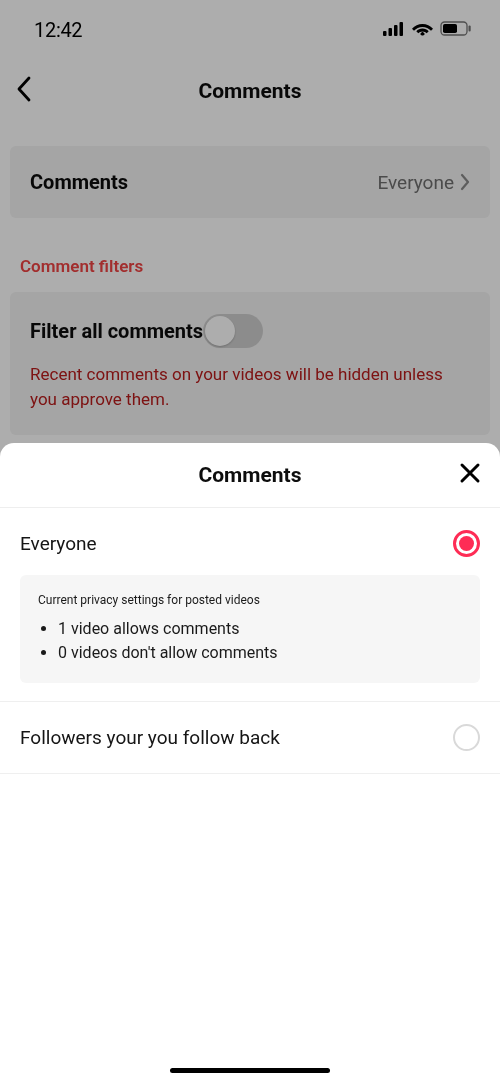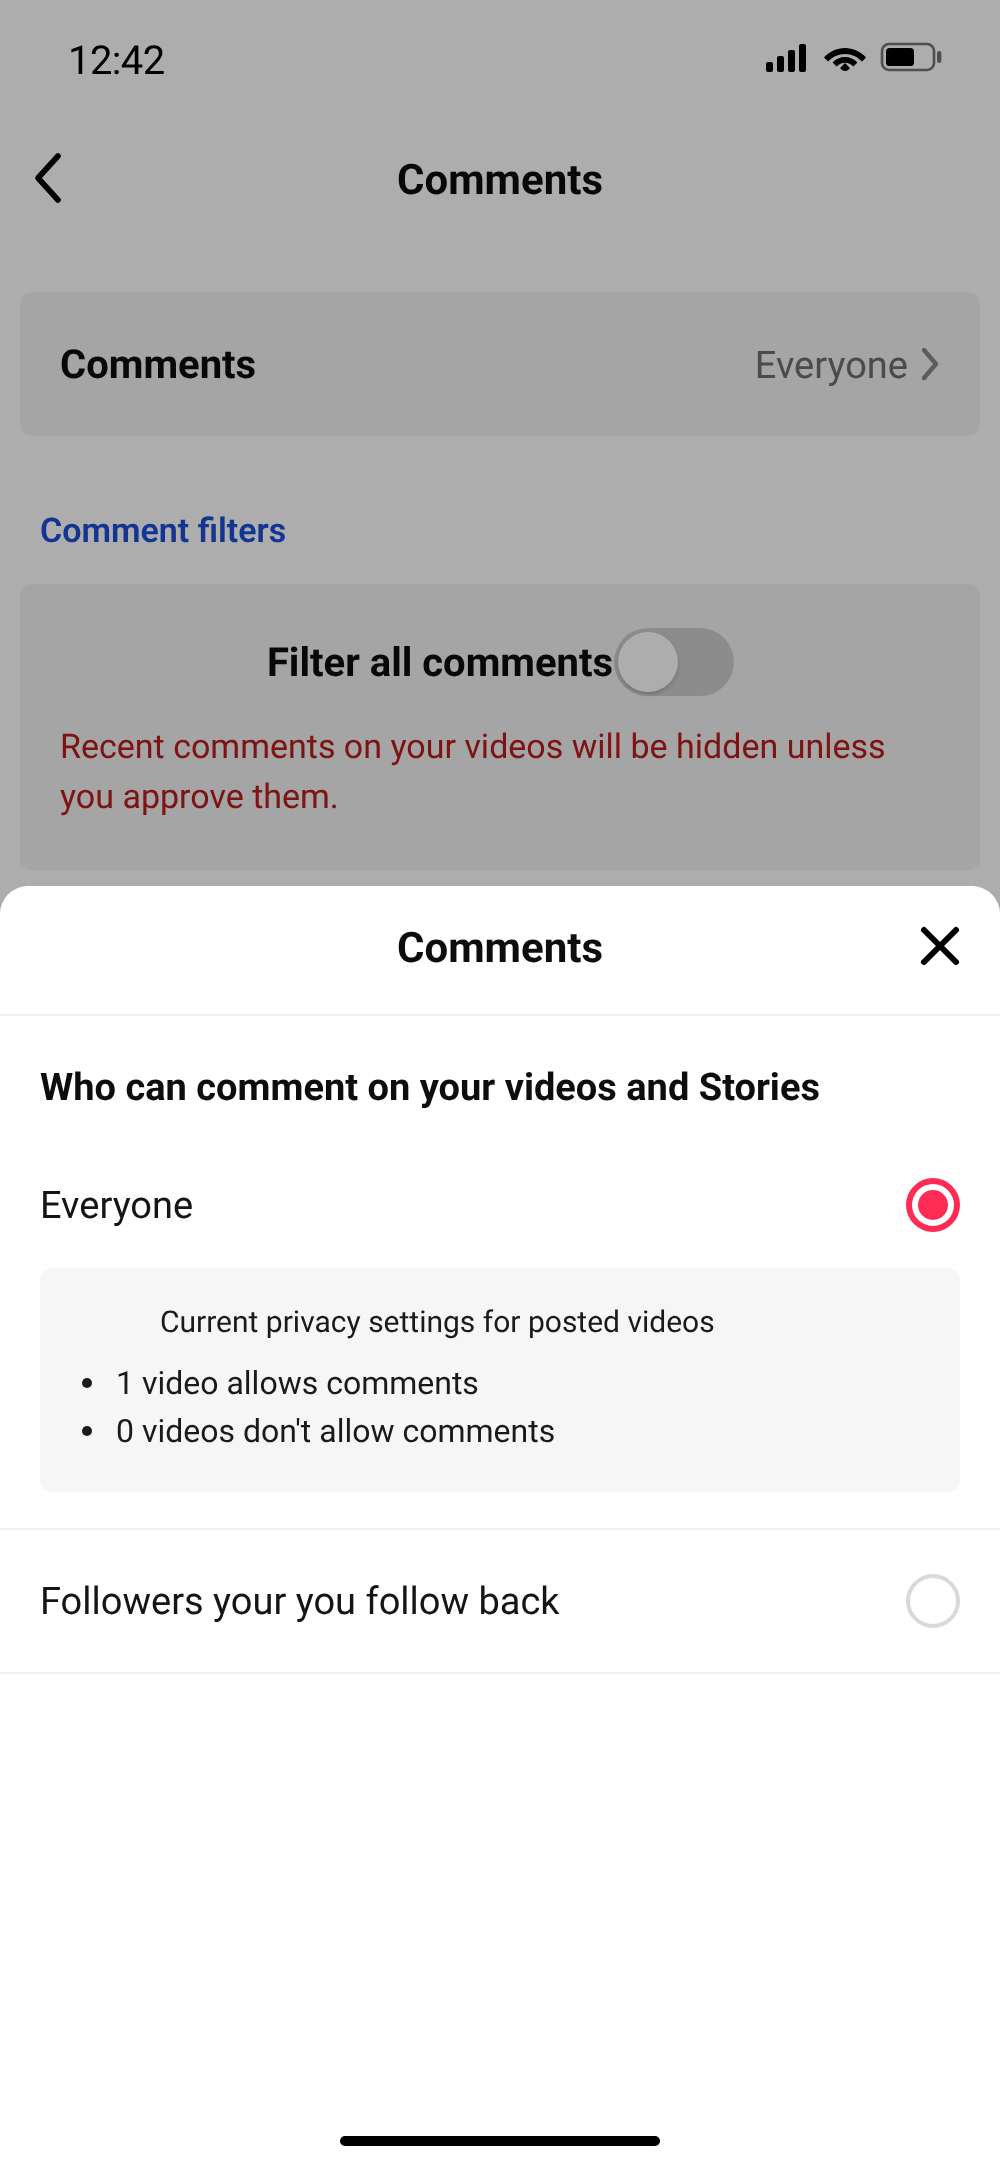--- a/index.html
+++ b/index.html
@@ -102,38 +102,38 @@
       font-size: 19px;
       color: #6f6f6f;
     }
     
     .section-header {
       position: absolute;
       top: 256px;
       left: 20px;
       font-size: 17px;
       font-weight: 600;
-      color: #1d4ed8;
+      color: #ef4444;
       z-index: 2;
     }
     
     .filter-card {
       position: absolute;
       top: 292px;
       left: 10px;
       right: 10px;
       background: #f3f3f3;
       border-radius: 6px;
       padding: 22px 20px 24px;
       z-index: 2;
     }
     .filter-row {
       display: flex;
       align-items: center;
-      justify-content: center;
+      justify-content: flex-start;
       margin-bottom: 14px;
     }
     .filter-title {
       font-size: 20px;
       font-weight: 700;
       color: #0d0d0d;
     }
     .filter-desc {
       font-size: 17px;
       color: #b91c1c;
@@ -230,24 +230,23 @@
       background: #fe2c55;
       border-radius: 50%;
     }
     .info-box {
       margin: 8px 20px 18px;
       background: #f6f6f6;
       border-radius: 6px;
       padding: 18px 18px 18px;
     }
     .info-title {
-      font-size: 15px;
+      font-size: 12px;
       color: #1a1a1a;
       margin-bottom: 10px;
-      margin-left: 42px;
     }
     .info-list {
       padding-left: 20px;
     }
     .info-list li {
       font-size: 16px;
       color: #1a1a1a;
       line-height: 1.5;
     }
     .info-wrap {
@@ -336,21 +335,20 @@
 <div class="sheet">
   <div class="sheet-header">
     <div class="sheet-title">Comments</div>
     <div class="sheet-close">
       <svg width="24" height="24" viewBox="0 0 24 24">
         <path d="M4 4 L20 20 M20 4 L4 20" stroke="#000" stroke-width="3" stroke-linecap="round"></path>
       </svg>
     </div>
   </div>
   <div class="sheet-body">
-    <div class="sheet-question">Who can comment on your videos and Stories</div>
 
     <div class="option-row first">
       <div class="option-label">Everyone</div>
       <div class="radio selected"></div>
     </div>
 
     <div class="info-wrap">
       <div class="info-box">
         <div class="info-title">Current privacy settings for posted videos</div>
         <ul class="info-list">

